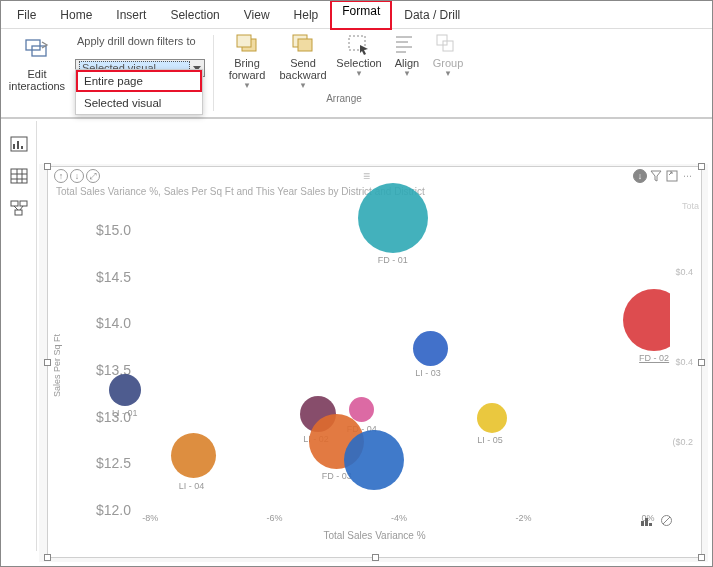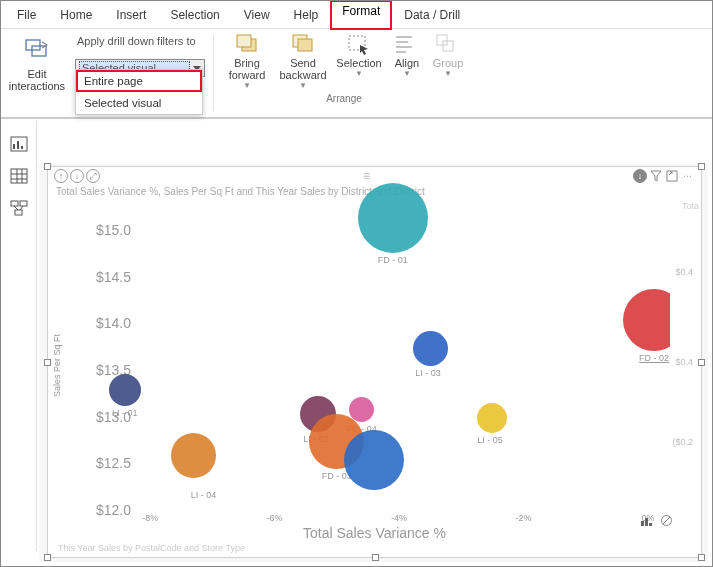--- a/index.html
+++ b/index.html
@@ -45,21 +45,21 @@
   .edge.l{left:-4px;top:calc(50% - 3px)}.edge.r{right:-4px;top:calc(50% - 3px)}.edge.b{bottom:-4px;left:calc(50% - 3px)}
   
   .vis-header { height:18px; display:flex; align-items:center; padding:0 6px; gap:2px; color:#888;}
   .vis-header .sp { flex:1;}
   .vh-icon { width:14px; height:14px; border:1px solid #999; border-radius:50%; display:flex; align-items:center; justify-content:center; font-size:9px; color:#888;}
   .vh-icon.nob{border:none;border-radius:0;}
   .vis-title { font-size:10px; color:#aaa; padding:1px 6px 0 8px; white-space:nowrap; overflow:hidden;}
   
   .plot { position:absolute; left:40px; right:22px; top:32px; bottom:50px;}
   .yaxis-label { position:absolute; left:0; top:170px; transform: rotate(-90deg); transform-origin:left top; font-size:9px; color:#999;}
-  .xaxis-label { position:absolute; bottom:2px; left:50%; transform:translateX(-50%); font-size:14px; color:#999;}
+  .xaxis-label { position:absolute; bottom:2px; left:50%; transform:translateX(-50%); font-size:10px; color:#999;}
   .tick-y { position:absolute; left:8px; font-size:14px; color:#999;margin-left:40px;}
   .tick-x { position:absolute; bottom:30px; font-size:9px; color:#999; transform:translateX(-50%);}
   .bubble { position:absolute; border-radius:50%; opacity:.9;}
   .bubble-label { position:absolute; font-size:9px; color:#999; white-space:nowrap;}
   .mini-icons { position:absolute; right:28px; bottom:30px; display:flex; gap:6px; align-items:center;}
   .mini-icons span{font-size:12px;color:#888}
   .secondary { position:absolute; right:6px; top:30px; width:25px; bottom:46px; background:#fff; font-size:9px; color:#bbb;}
   .sec-title{position:absolute;top:4px;right:-4px;font-size:9px;color:#ccc}
   
   svg { display:block;}
@@ -249,35 +249,34 @@
         <div class="bubble-label" style="left: 551.116px; top: 154.333px; text-decoration: underline;">FD - 02</div>
         <div class="bubble" style="width: 32px; height: 32px; background: rgb(59, 74, 131); left: 21.3263px; top: 175.333px;"></div>
         <div class="bubble-label" style="left: 24px; top: 209.333px;">LI - 01</div>
         <div class="bubble" style="width: 36px; height: 36px; background: rgb(122, 58, 91); left: 212.179px; top: 196.667px;"></div>
         <div class="bubble-label" style="left: 215.179px; top: 234.667px;">LI - 02</div>
         <div class="bubble" style="width: 25px; height: 25px; background: rgb(216, 90, 154); left: 261.226px; top: 197.5px;"></div>
         <div class="bubble-label" style="left: 258.726px; top: 224.5px;">FD - 04</div>
         <div class="bubble" style="width: 30px; height: 30px; background: rgb(232, 194, 42); left: 389.368px; top: 204.333px;"></div>
         <div class="bubble-label" style="left: 389.368px; top: 236.333px;">LI - 05</div>
         <div class="bubble" style="width: 45px; height: 45px; background: rgb(217, 130, 43); left: 83.2579px; top: 234.167px;"></div>
-        <div class="bubble-label" style="left: 90.7579px; top: 291px; margin-left: 12px;">LI - 04</div>
+        <div class="bubble-label" style="left: 90.7579px; top: 282px;">LI - 04</div>
         <div class="bubble" style="width: 55px; height: 55px; background: rgb(223, 107, 46); left: 221.342px; top: 215.167px;"></div>
         <div class="bubble-label" style="left: 233.842px; top: 272.167px;">FD - 03</div>
         <div class="bubble" style="width: 60px; height: 60px; background: rgb(43, 108, 196); left: 256.168px; top: 231.333px;"></div>
       </div>
 
     <div class="secondary">
       <div class="sec-title">Tota</div>
       <div style="position:absolute;top:70px;right:2px">$0.4</div>
       <div style="position:absolute;top:160px;right:2px">$0.4</div>
       <div style="position:absolute;top:240px;right:2px">($0.2</div>
     </div>
 
     <div class="xaxis-label" style="bottom:16px">Total Sales Variance %</div>
-    <div style="position:absolute;left:10px;bottom:4px;font-size:9px;color:#ccc">This Year Sales by PostalCode and Store Type</div>
 
     <div class="mini-icons">
       <span>
           <svg width="14" height="12">
             <rect x="1" y="6" width="3" height="5" fill="#666"></rect>
             <rect x="5" y="3" width="3" height="8" fill="#666"></rect>
             <rect x="9" y="8" width="3" height="3" fill="#666"></rect>
           </svg>
         </span>
       <span>

